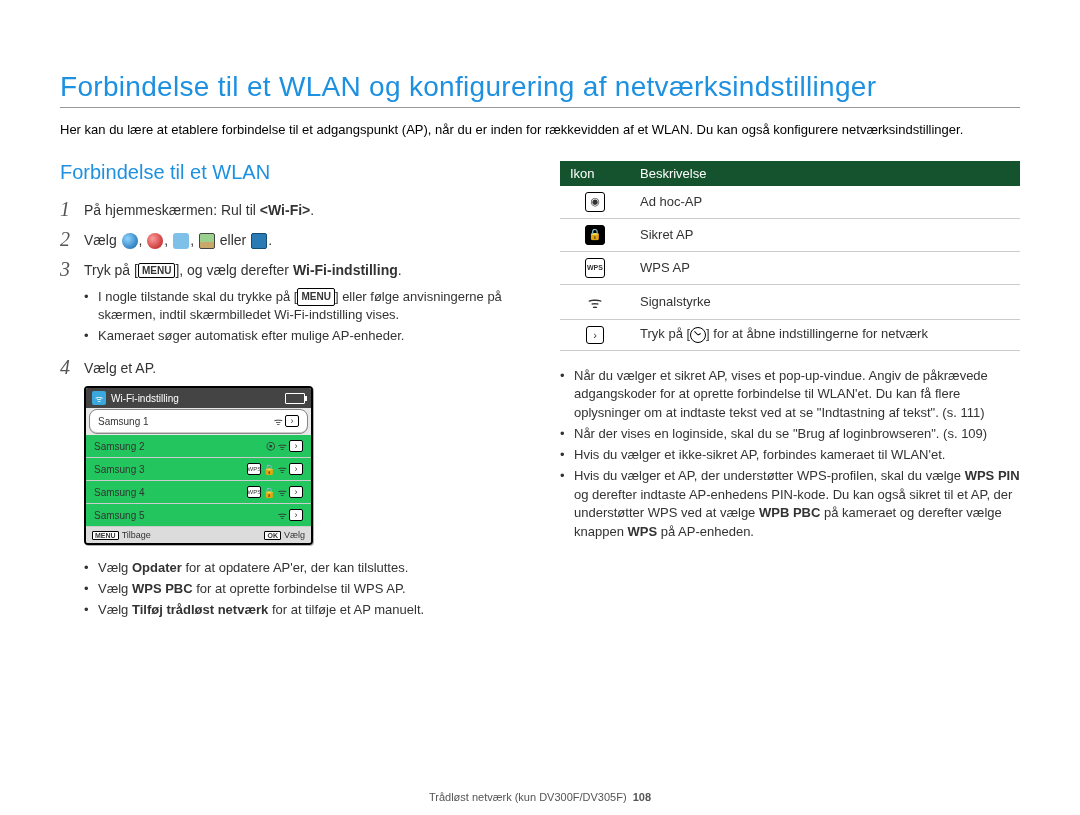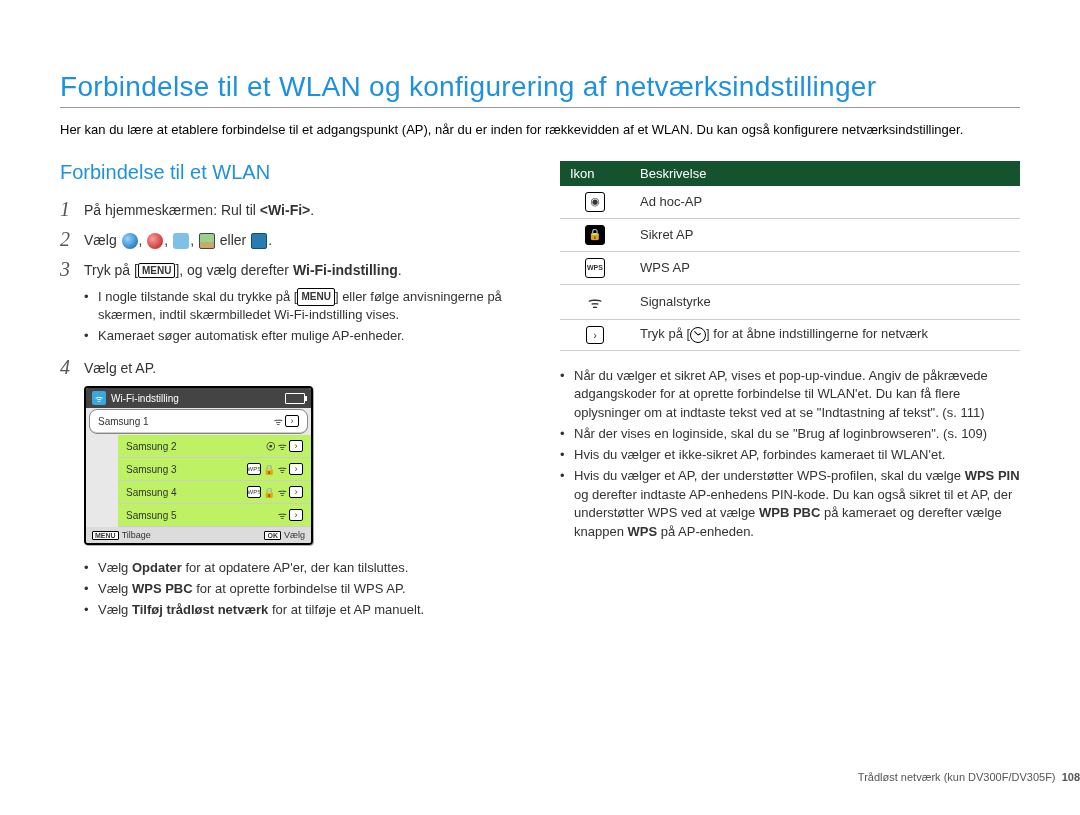--- a/index.html
+++ b/index.html
@@ -126,25 +126,24 @@
   .wifi-badge {
     width:14px;height:14px;border-radius:2px;background:#3aa7dd;display:inline-flex;align-items:center;justify-content:center;color:#fff;font-size:9px;
   }
   .battery { width:18px;height:9px;border:1px solid #fff;border-radius:1px;position:relative;}
   .battery::after{content:"";position:absolute;right:-3px;top:2px;width:2px;height:5px;background:#fff;}
   .battery-fill{height:100%;width:70%;background:#fff;}
   .ss-row {
     display:flex;
     align-items:center;
     justify-content:space-between;
-    background:#bef264;
+    background:#22c55e;
     border-bottom:1px solid #ccc;
     padding:4px 8px;
     font-size:10px;
-    margin-left:32px;
   }
   .ss-row.selected {
     background:#fff;
     outline:1px solid #888;
     border-radius:7px;
     margin:2px 4px;
   }
   .ss-icons { display:flex; gap:2px; align-items:center;}
   .mini-icon {
     width:12px;height:10px;display:inline-flex;align-items:center;justify-content:center;
@@ -192,23 +191,23 @@
     display:inline-flex;align-items:center;justify-content:center;
     font-size:11px; background:#fff;
   }
   .tbl-icon.solid { background:#000; color:#fff; border-color:#000;}
   .chevron {
     width:16px;height:16px;border:1px solid #000;border-radius:3px;
     display:inline-flex;align-items:center;justify-content:center;font-size:11px;
   }
   .footer {
     position:absolute;
-    bottom:32px;
+    bottom:12px;
     left:0;right:0;
-    text-align:right;
+    text-align:center;
     font-size:11px;
     color:#555;
   }
   .small-clock{width:14px;height:14px;border:1px solid #000;border-radius:50%;display:inline-block;vertical-align:middle;position:relative;}
   .small-clock::before{content:"";position:absolute;left:50%;top:50%;width:1px;height:5px;background:#000;transform-origin:bottom;transform:translate(-50%,-100%) rotate(-45deg);}
   .small-clock::after{content:"";position:absolute;left:50%;top:50%;width:1px;height:3px;background:#000;transform-origin:bottom;transform:translate(-50%,-100%) rotate(60deg);}
   .globe{background:radial-gradient(circle at 35% 35%, #8fd4ff, #0a5fa5);border-radius:50%;}
   .redcircle{background:radial-gradient(circle at 35% 35%, #ff9a9a, #b31313);border-radius:50%;}
   .cloud{background:#7fc0e8;border-radius:3px;}
   .photo{background:linear-gradient(#9ad18d 60%, #c8a96b 60%);border:1px solid #444;border-radius:2px;}

